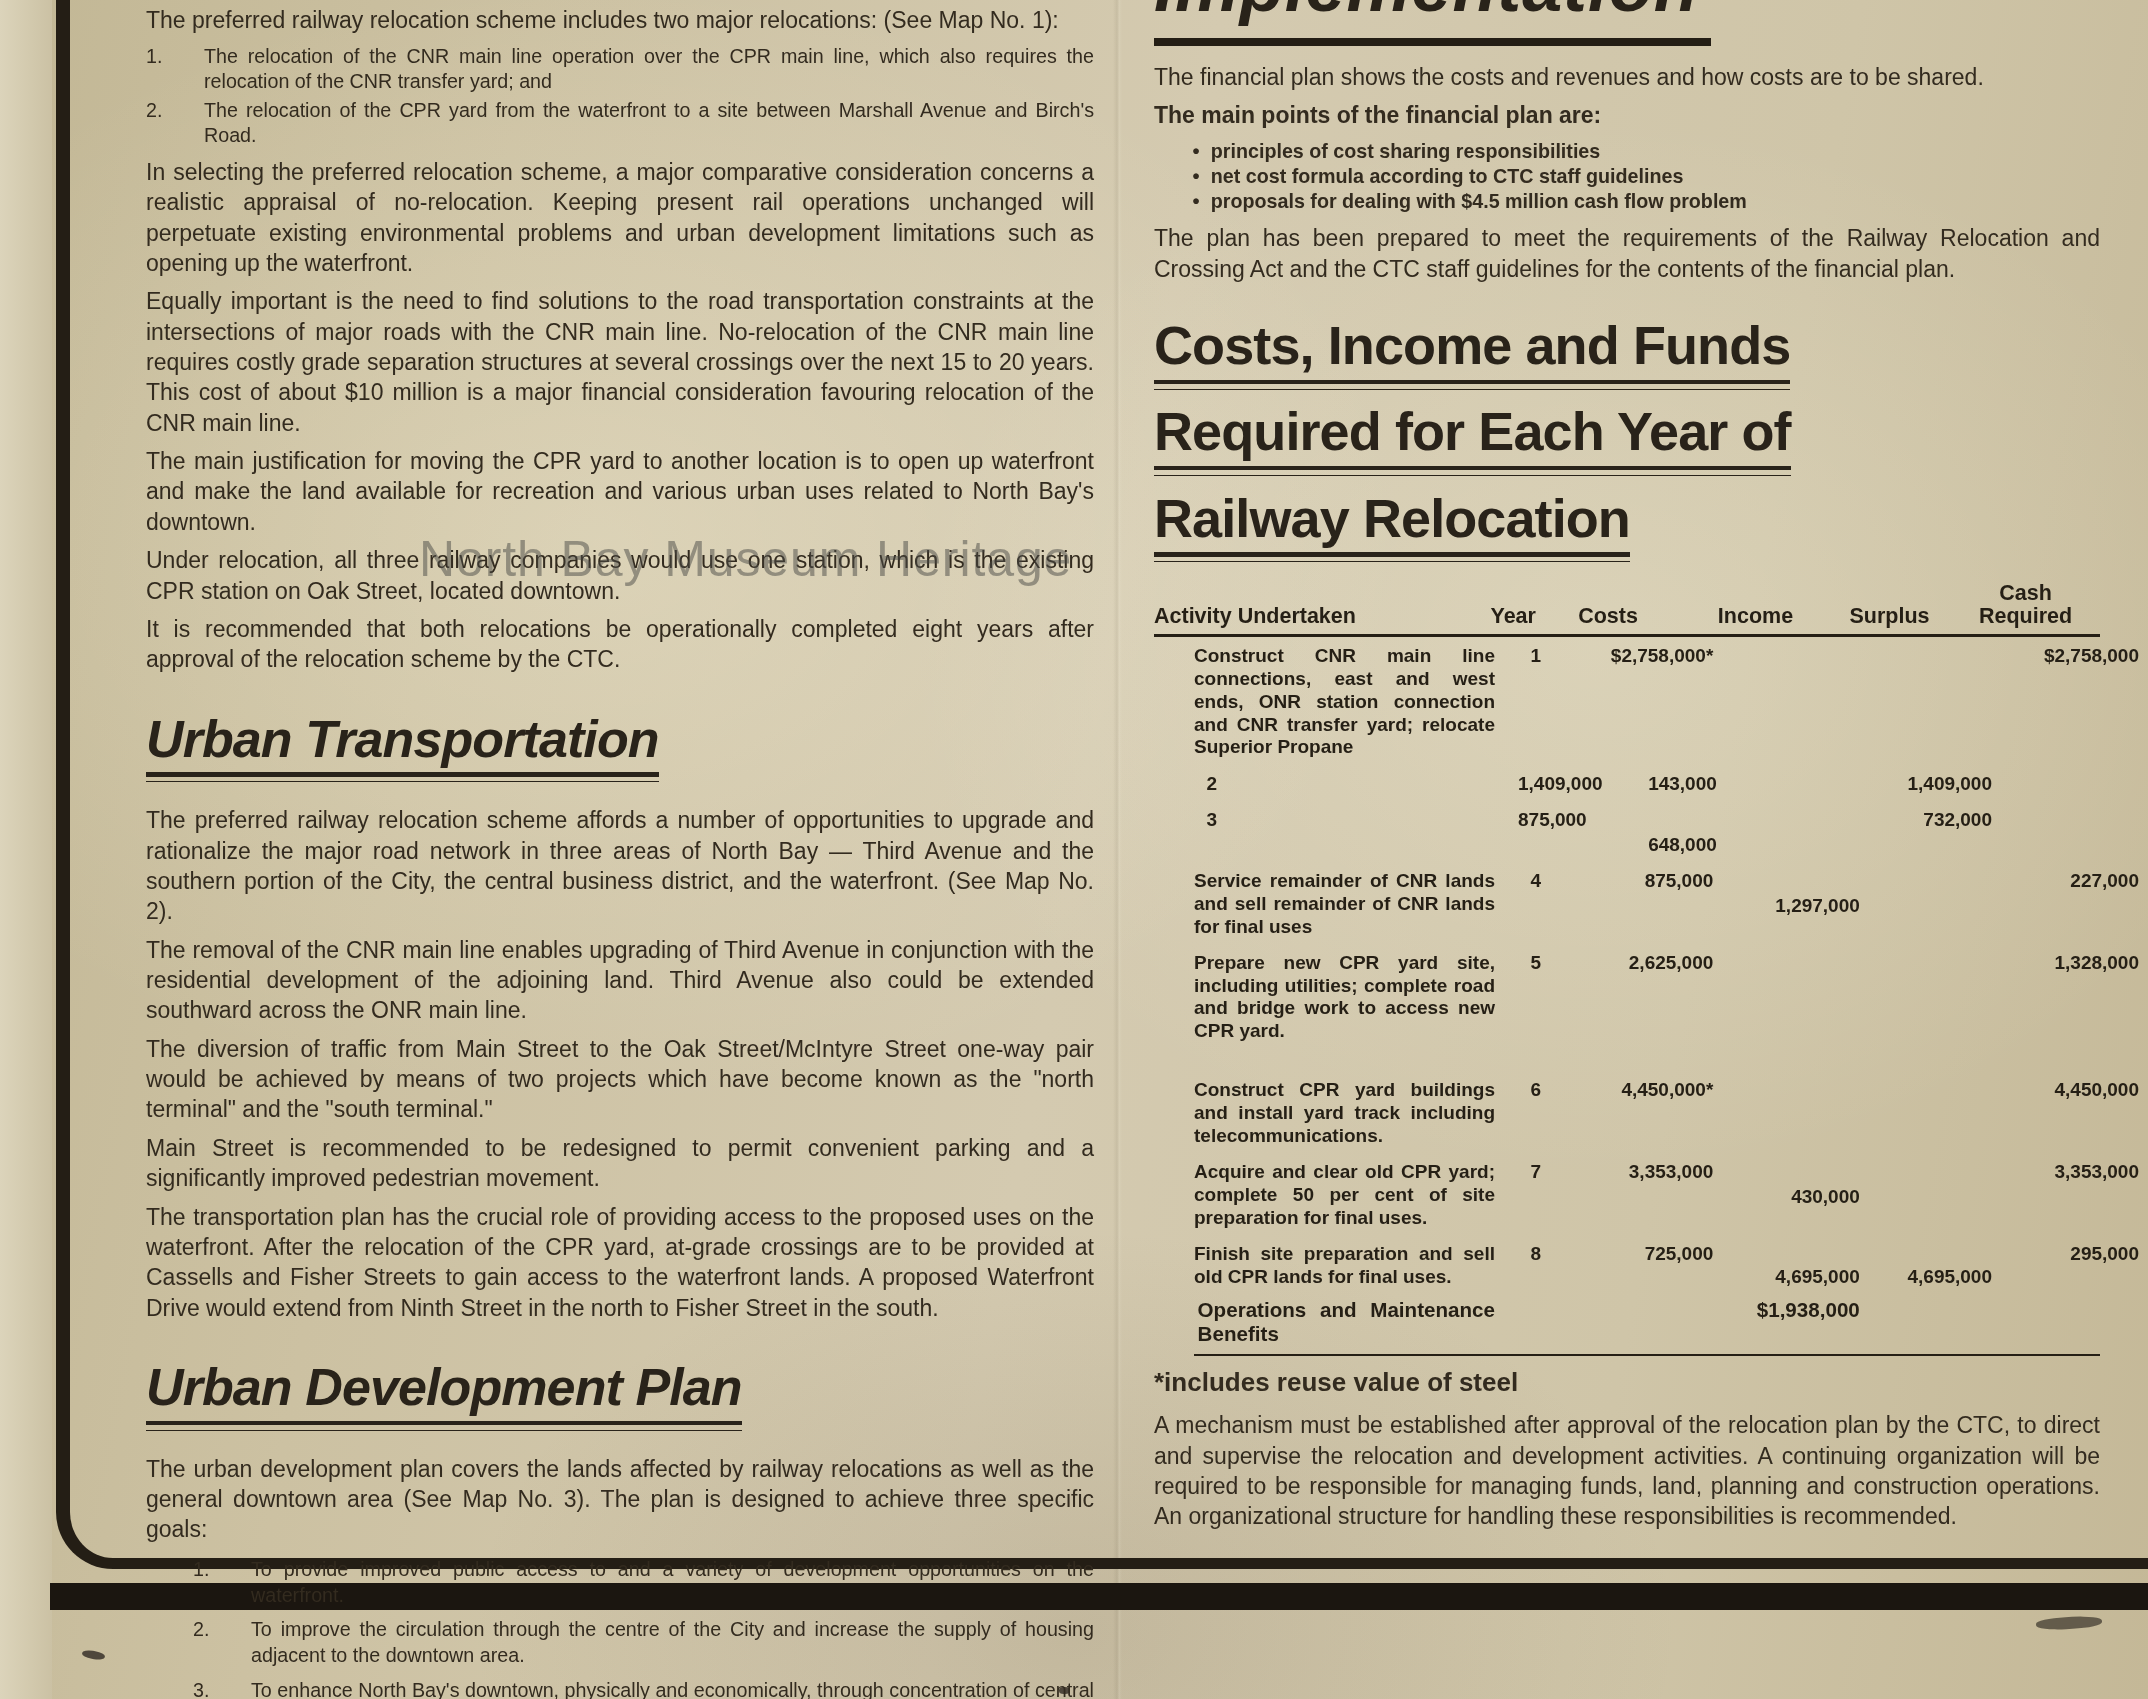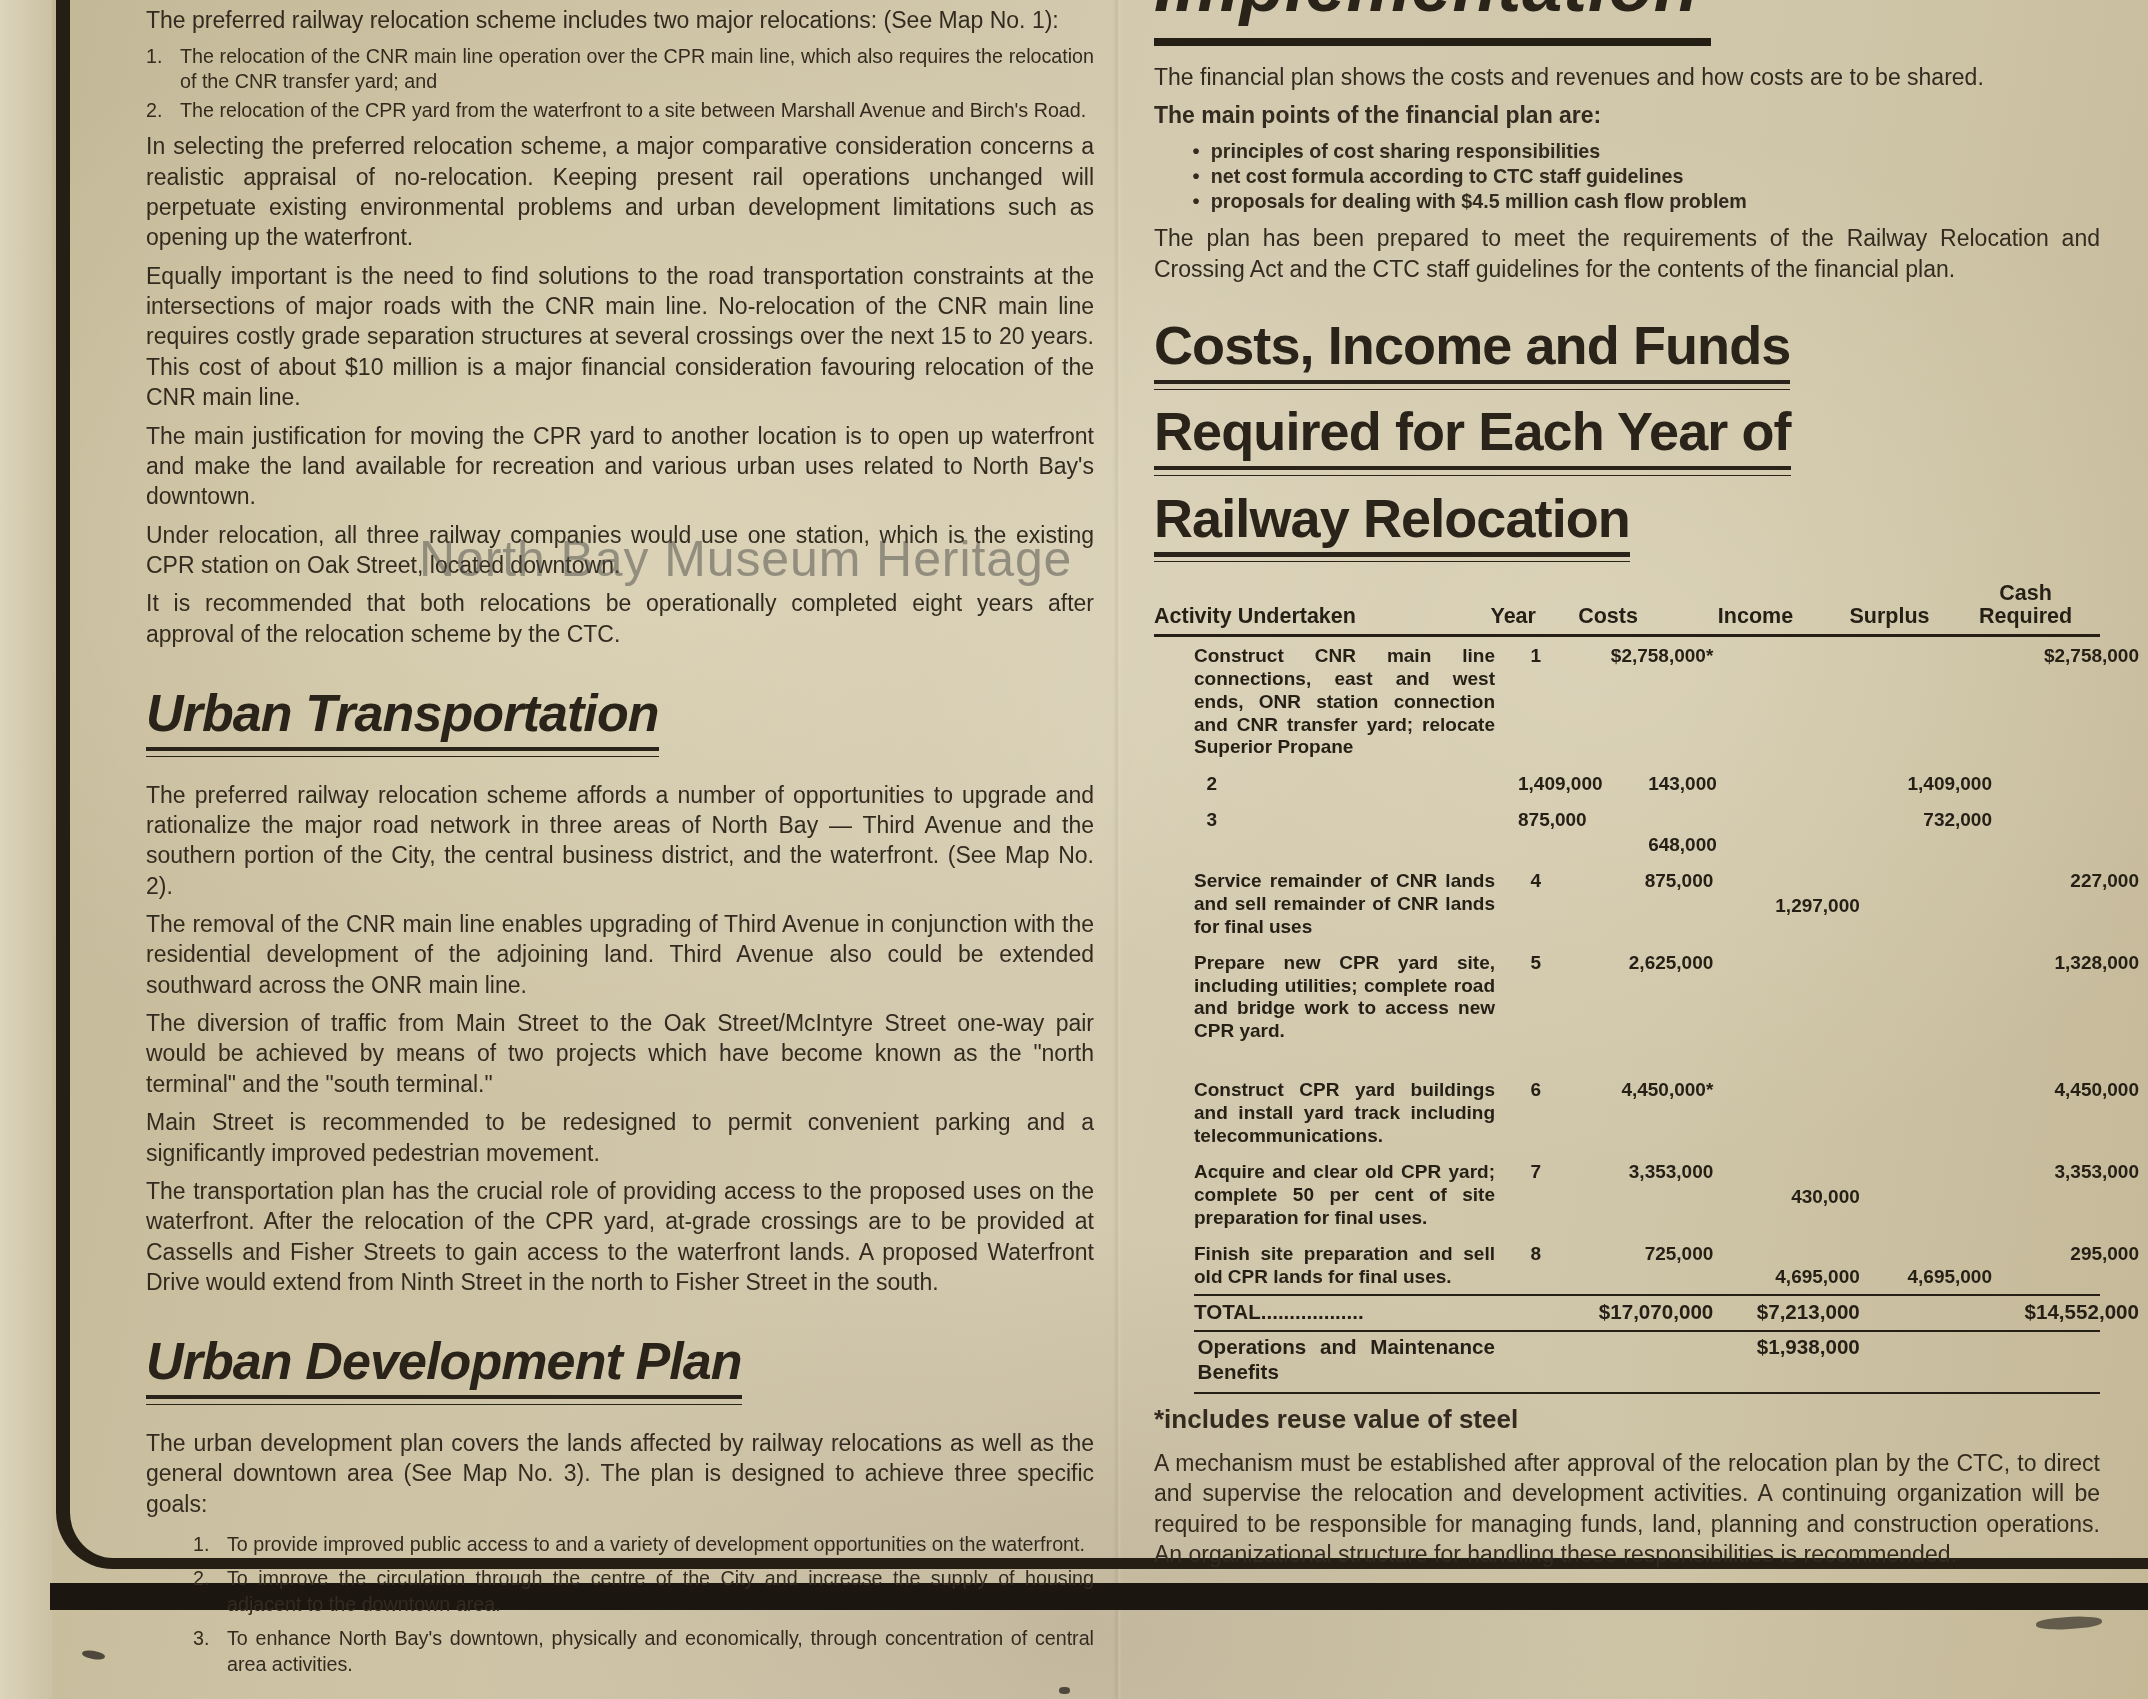--- a/index.html
+++ b/index.html
@@ -34,21 +34,21 @@
 
   .col { position:absolute; z-index:2; }
   .col-left  { left:146px; top:5.4px;  width:948px; }
   .col-right { left:1154px; top:0;   width:946px; }
 
   .body { font-size:23px; line-height:1.32; text-align:justify; margin:0 0 8px; }
   .bold { font-weight:bold; }
   .numlist { margin:0 0 8px; }
   .numitem { display:flex; gap:9px; margin-bottom:2.7px; font-size:19.7px; line-height:1.3; }
   .numitem .num { flex:0 0 25px; }
-  .numitem .numtext { flex:1; text-align:justify; }
+  .numitem .numtext { flex:1; text-align:justify;margin-left:24px; }
   .goals { padding-left:47px; margin-top:12.5px; }
   .goals .numitem { margin-bottom:9px; }
 
   .h-section { margin:34px 0 23px; font-size:52px; font-style:italic; font-weight:bold;
     letter-spacing:-0.9px; color:#29231a; }
   .hl { display:inline-block; padding-bottom:4.5px; border-bottom:1.8px solid #29231a; }
   .hl::after { content:""; display:block; height:4.5px; background:#29231a; margin-top:3.6px; }
 
   .impl-clip { height:38px; overflow:hidden; width:fit-content; padding-right:12.5px;
     border-bottom:8px solid #241e15; margin-bottom:16px; }
@@ -256,28 +256,20 @@
 
       <div class="trow r8">
         <div class="c-act">Finish site preparation and sell old CPR lands for final uses.</div>
         <div class="c-yr">8</div>
         <div class="c-costs">725,000</div>
         <div class="c-inc">4,695,000</div>
         <div class="c-sur">4,695,000</div>
         <div class="c-cash">295,000</div>
       </div>
 
-      <div class="trow trow-total">
-        <div class="c-act total-label">TOTAL..................</div>
-        <div class="c-yr"></div>
-        <div class="c-costs">$17,070,000</div>
-        <div class="c-inc">$7,213,000</div>
-        <div class="c-sur"></div>
-        <div class="c-cash">$14,552,000</div>
-      </div>
 
       <div class="trow trow-ops">
         <div class="c-act">Operations and Maintenance Benefits</div>
         <div class="c-yr"></div>
         <div class="c-costs"></div>
         <div class="c-inc">$1,938,000</div>
         <div class="c-sur"></div>
         <div class="c-cash"></div>
       </div>
     </div>

